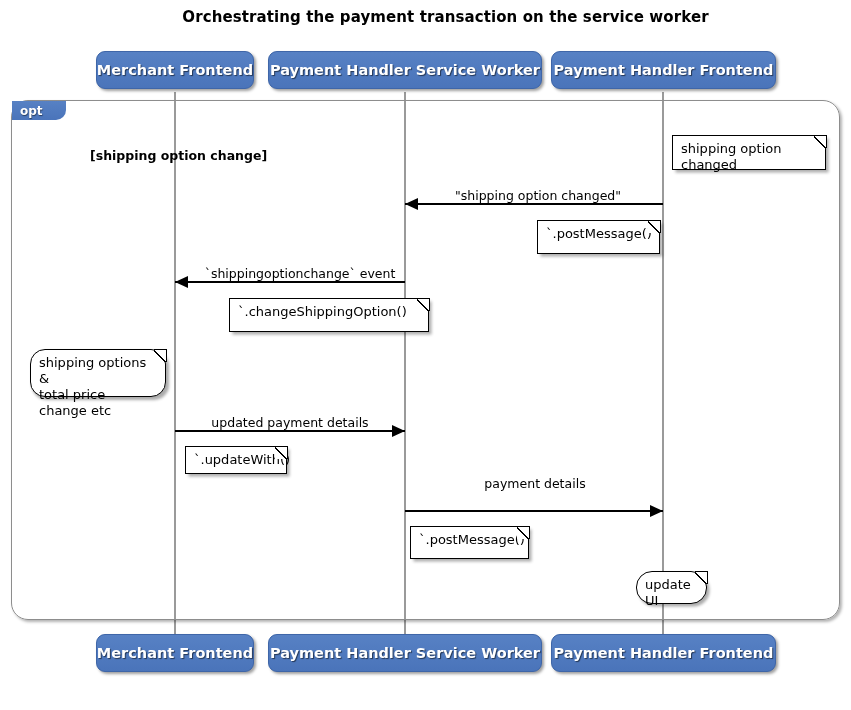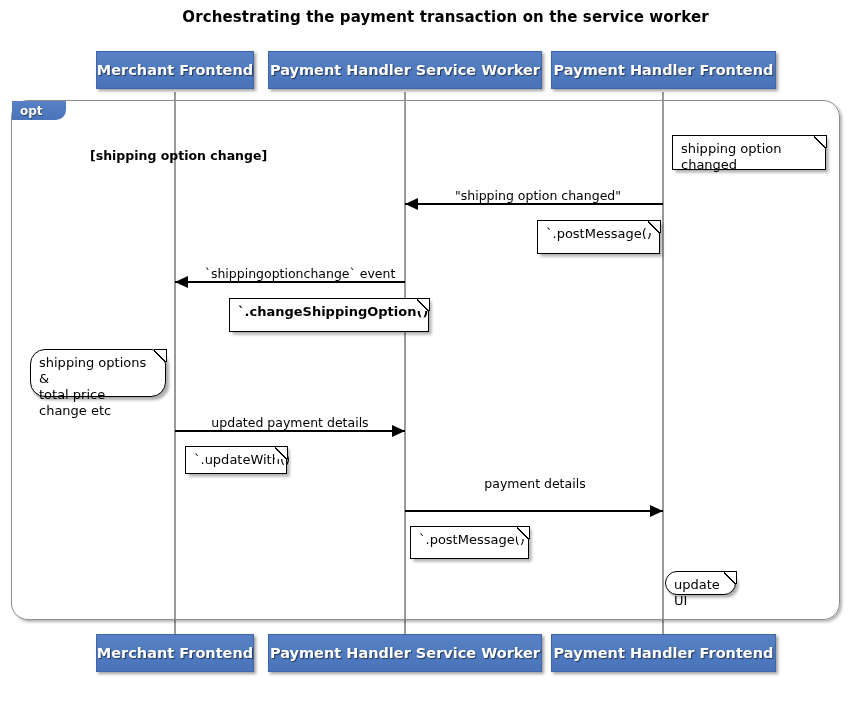--- a/index.html
+++ b/index.html
@@ -46,21 +46,21 @@
     height: 542px;
   }
 
   
   .participant {
     position: absolute;
     height: 38px;
     background: #4f7cc0;
     background-image: linear-gradient(to bottom, #5781c4 0%, #4a74ba 100%);
     border: 1px solid #3f66a8;
-    border-radius: 0;
+    border-radius: 9px;
     box-shadow: 2px 2px 3px rgba(0,0,0,0.38);
     color: #ffffff;
     font-size: 14.5px;
     font-weight: bold;
     display: flex;
     align-items: center;
     justify-content: center;
     text-shadow: 1px 1px 1px rgba(0,0,0,0.55);
     box-sizing: border-box;
     white-space: nowrap;
@@ -200,21 +200,21 @@
       <div class="arrowhead arrow-left" style="top: 276px; left: 175px;"></div>
       <div class="msg-label" style="left: 200px; top: 266px; width: 200px;">`shippingoptionchange` event</div>
       <div class="msg-line" style="left: 175px; top: 430px; width: 230px;"></div>
       <div class="arrowhead arrow-right" style="top: 425px; left: 392px;"></div>
       <div class="msg-label" style="left: 205px; top: 415px; width: 170px;">updated payment details</div>
       <div class="msg-line" style="left: 405px; top: 510px; width: 258px;"></div>
       <div class="arrowhead arrow-right" style="top: 505px; left: 650px;"></div>
       <div class="msg-label" style="left: 460px; top: 476px; width: 150px;">payment details</div>
       <div class="note" style="left: 672px; top: 135px; width: 154px; height: 35px;">shipping option changed</div>
       <div class="note" style="left: 537px; top: 220px; width: 123px; height: 34px;">`.postMessage()</div>
-      <div class="note" style="left: 229px; top: 298px; width: 200px; height: 34px; font-weight: bold;">`.changeShippingOption()</div>
+      <div class="note" style="left: 229px; top: 298px; width: 200px; height: 34px;">`.changeShippingOption()</div>
       <div class="note" style="left: 30px; top: 349px; width: 136px; height: 48px; border-radius: 15px;">shipping options &amp;
 total price change etc</div>
       <div class="note" style="left: 185px; top: 446px; width: 102px; height: 28px;">`.updateWith()</div>
       <div class="note" style="left: 410px; top: 526px; width: 119px; height: 33px;">`.postMessage()</div>
-      <div class="note" style="left: 665px; top: 571px; width: 71px; height: 24px; border-radius: 16px;">update UI</div>
+      <div class="note" style="left: 636px; top: 571px; width: 71px; height: 33px; border-radius: 16px;">update UI</div>
     </div>
 
 </div>
 
 </body></html>

